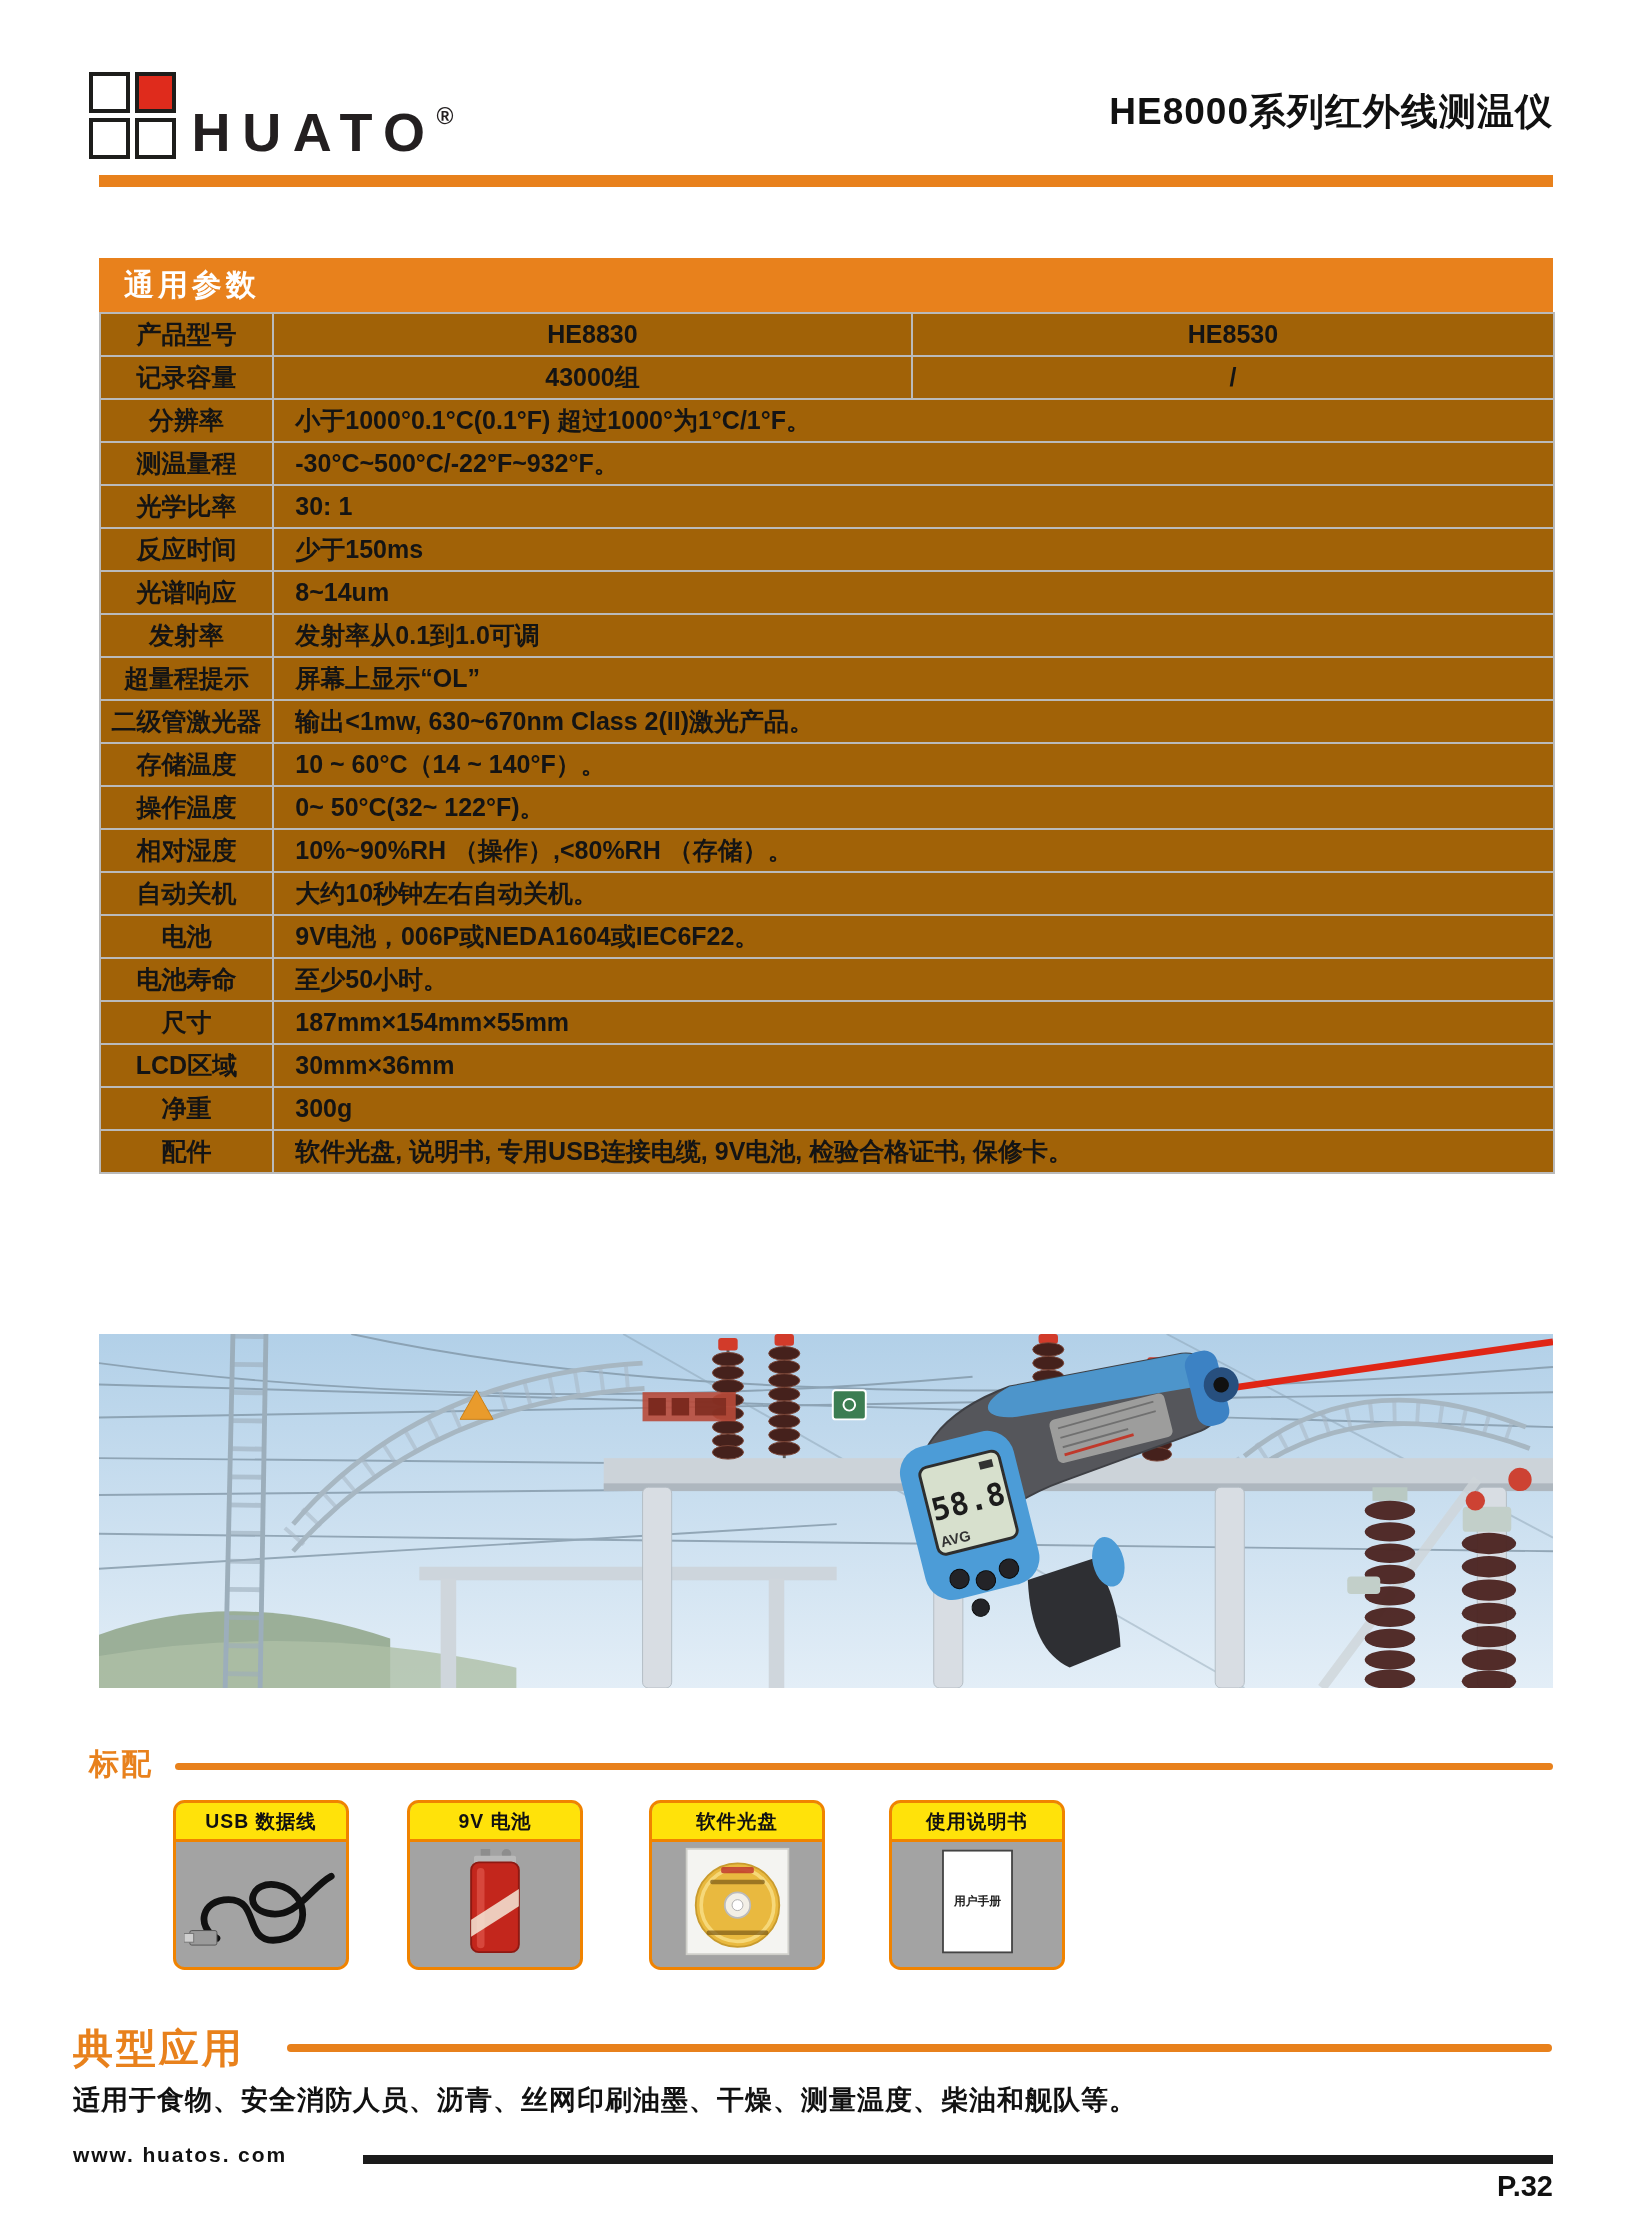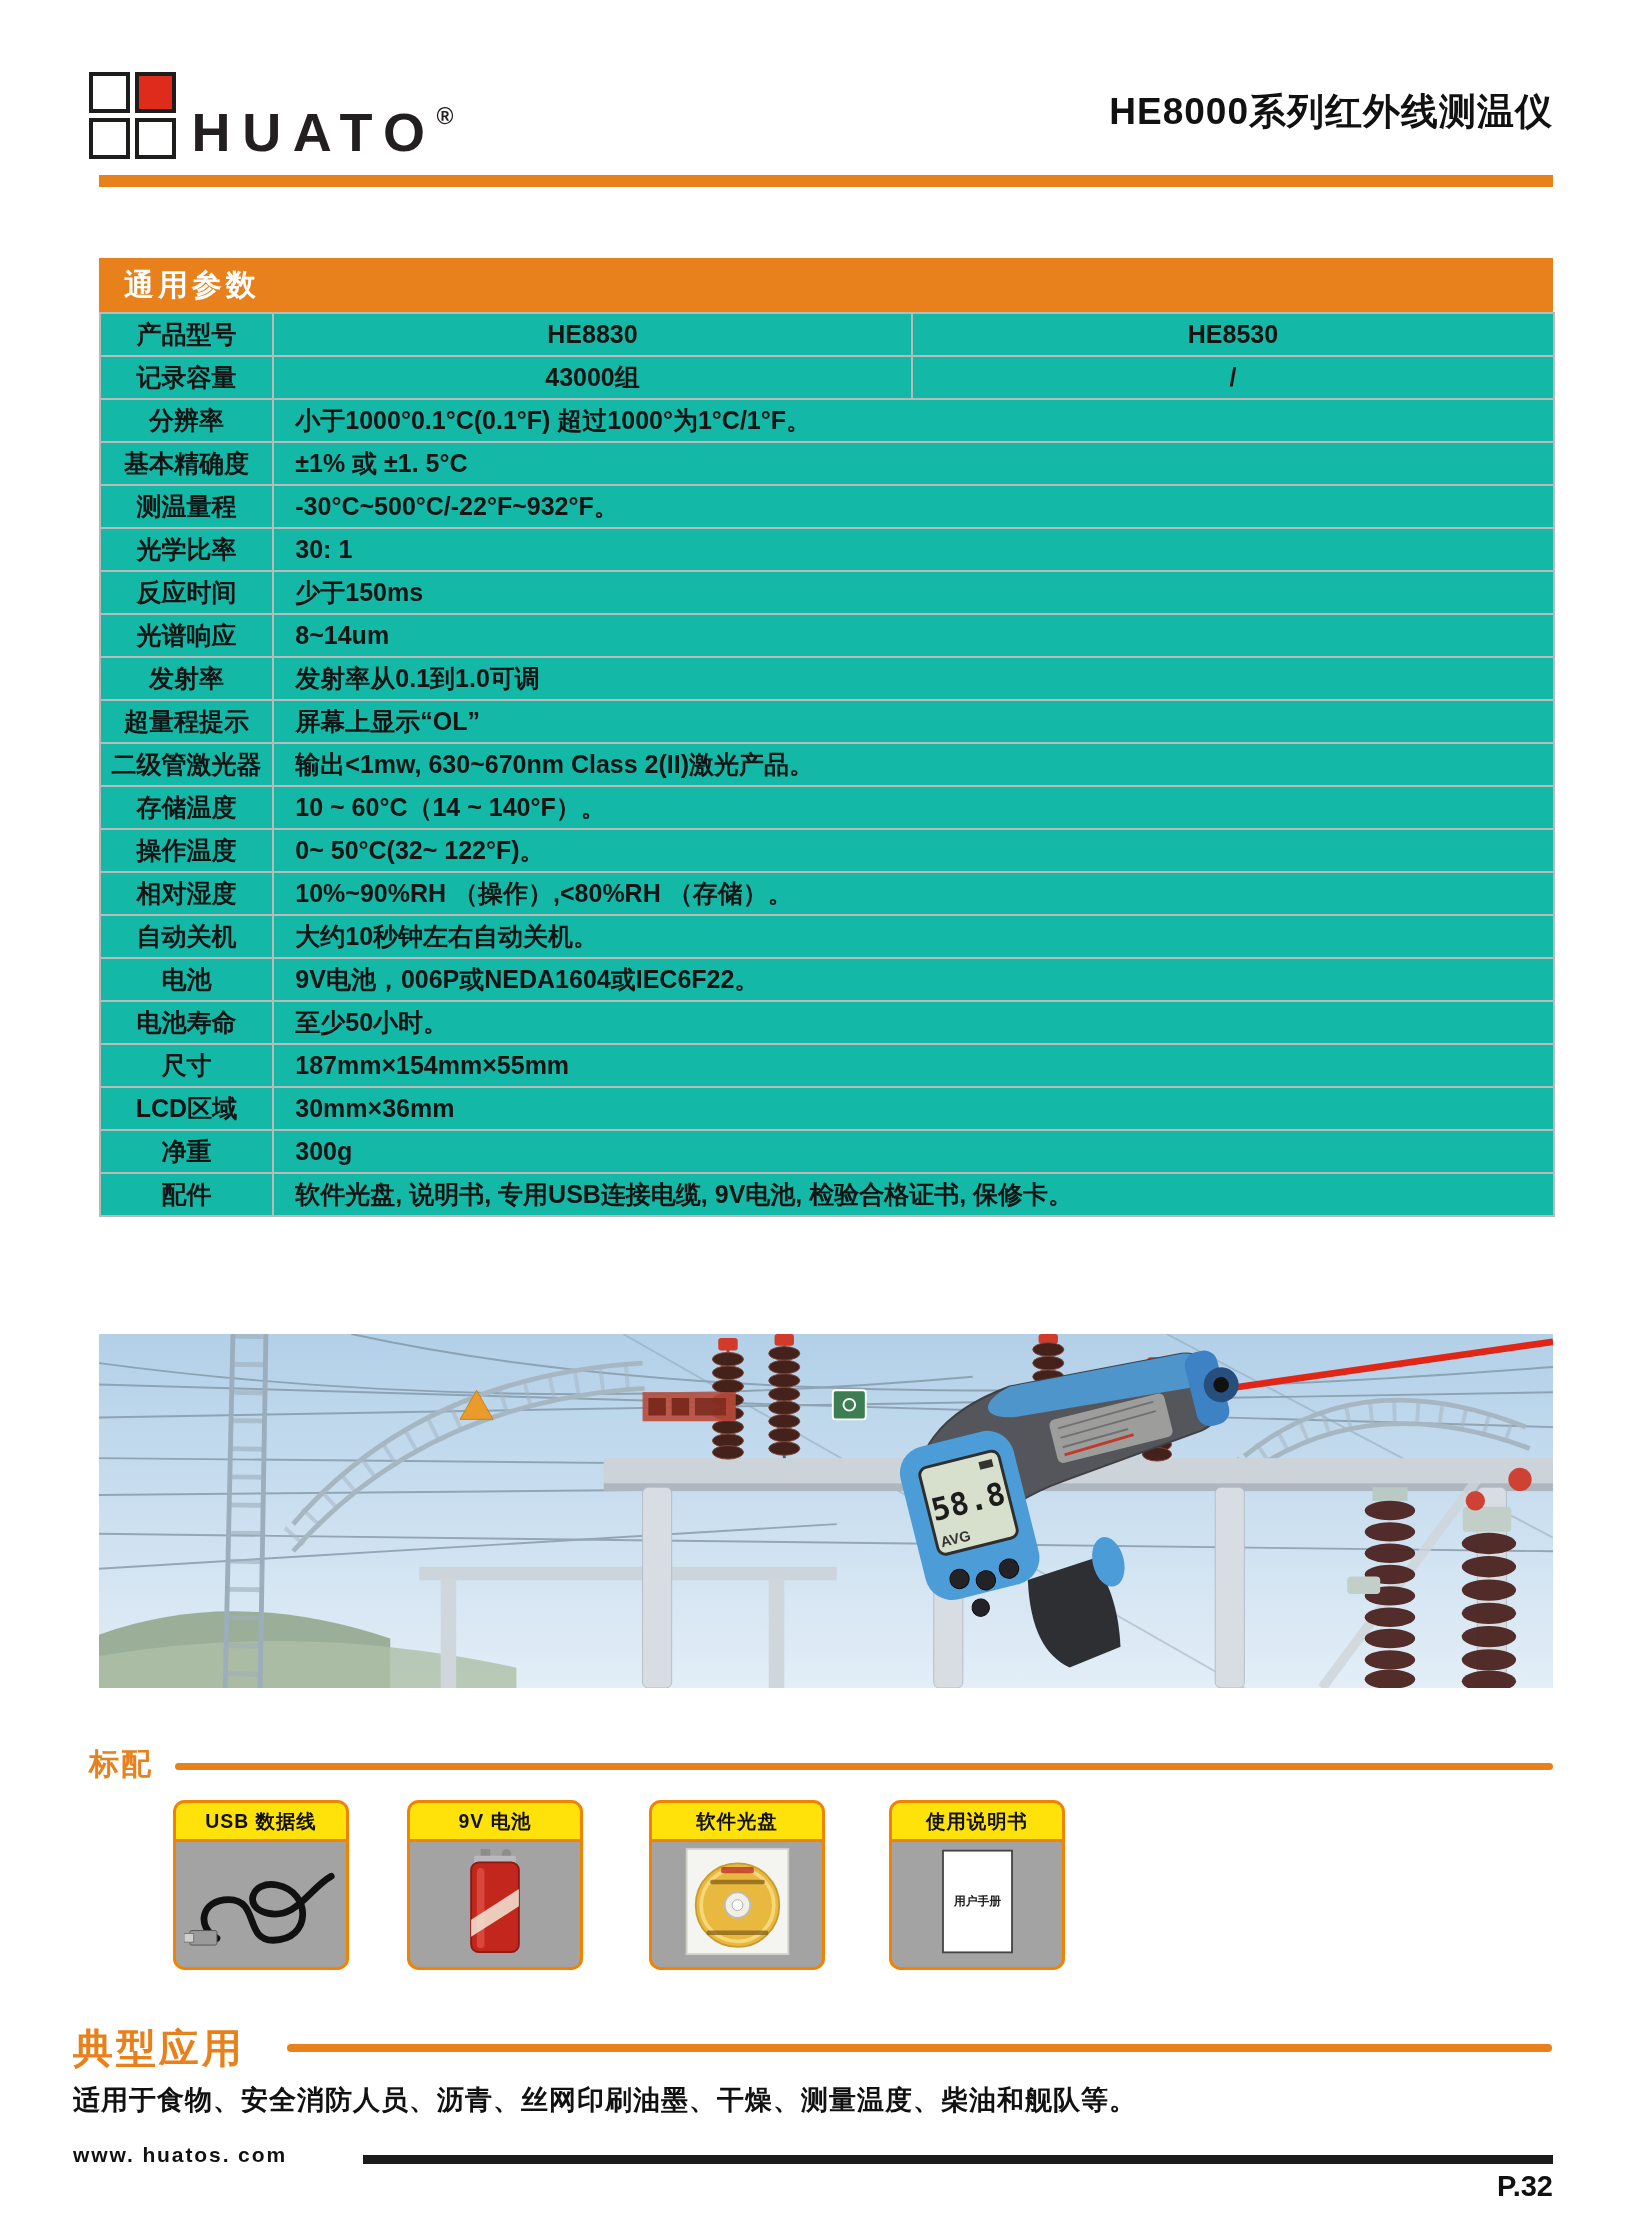--- a/index.html
+++ b/index.html
@@ -14,21 +14,21 @@
   .logo-text{font-size:54px;font-weight:900;color:#231f20;letter-spacing:11.6px;line-height:89px;margin-left:13.6px;white-space:nowrap;}
   .logo-reg{font-size:23px;font-weight:700;vertical-align:27px;letter-spacing:0;}
   .doc-title{position:absolute;top:87px;right:94px;font-size:37px;font-weight:bold;color:#111;letter-spacing:1px;white-space:nowrap;}
   .top-rule{position:absolute;left:99px;top:175px;width:1454px;height:11.6px;background:#E8811C;}
 
   
   .section-bar{position:absolute;left:99px;top:258px;width:1454px;height:54px;background:#E8811C;color:#fff;
                font-size:30px;font-weight:bold;display:flex;align-items:center;padding-left:25px;box-sizing:border-box;letter-spacing:3.9px;}
   .spec-table{position:absolute;left:99px;top:312px;width:1454px;border-collapse:collapse;table-layout:fixed;
               font-size:25px;font-weight:bold;color:#141414;}
-  .spec-table td{border:2.9px solid #BABABA;height:41px;padding:0;background:#14b8a6;}
+  .spec-table td{border:2.9px solid #BABABA;height:41px;padding:0;background:#a16207;}
   .spec-table td.label{text-align:center;}
   .spec-table td.val{text-align:left;padding-left:21.3px;}
   .spec-table td.center{text-align:center;}
 
   
   .photo{position:absolute;left:99px;top:1334px;width:1454px;height:354px;display:block;}
 
   
   .std-heading{position:absolute;left:89px;top:1744px;font-size:30px;font-weight:bold;color:#E8811C;letter-spacing:1.9px;}
   .std-rule{position:absolute;left:175px;top:1763px;width:1378px;height:6.8px;background:#E8811C;border-radius:3.9px;}
@@ -80,24 +80,20 @@
         <td class="center">HE8530</td>
       </tr>
       <tr>
         <td class="label">记录容量</td>
         <td class="center">43000组</td>
         <td class="center">/</td>
       </tr>
     <tr>
           <td class="label">分辨率</td>
           <td class="val" colspan="2">小于1000°0.1°C(0.1°F) 超过1000°为1°C/1°F。</td>
-        </tr>
-        <tr>
-          <td class="label">基本精确度</td>
-          <td class="val" colspan="2">±1% 或 ±1. 5°C</td>
         </tr>
         <tr>
           <td class="label">测温量程</td>
           <td class="val" colspan="2">-30°C~500°C/-22°F~932°F。</td>
         </tr>
         <tr>
           <td class="label">光学比率</td>
           <td class="val" colspan="2">30: 1</td>
         </tr>
         <tr>

